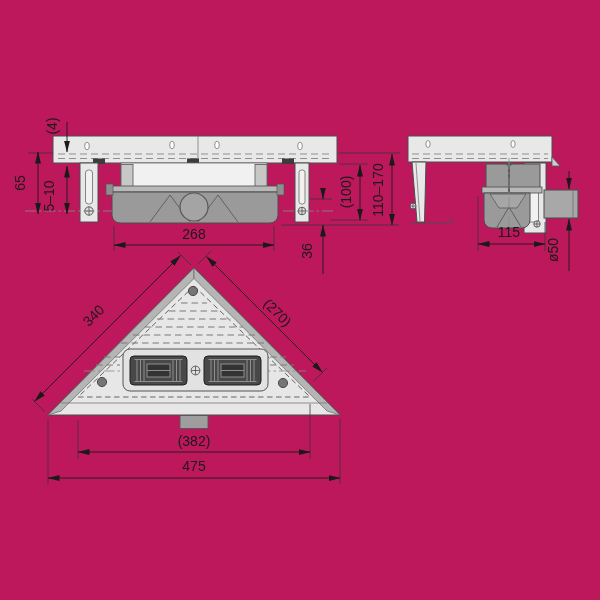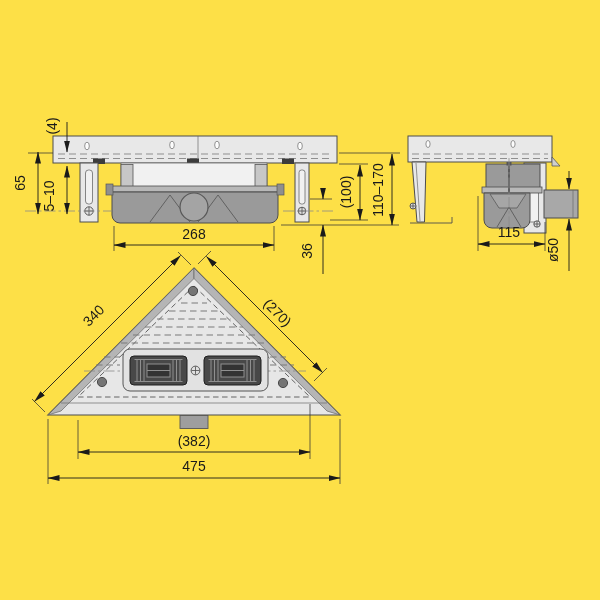--- a/index.html
+++ b/index.html
@@ -1,16 +1,16 @@
 <!DOCTYPE html>
 <html><head>
 <meta charset="utf-8">
 <style>
   html,body{margin:0;padding:0;background:#fff;}
-  .stage{width:600px;height:600px;background:#fde047;position:relative;overflow:hidden;}
+  .stage{width:600px;height:600px;background:#be185d;position:relative;overflow:hidden;}
   svg{display:block;}
   .p-light{fill:#e8e8e8;stroke:#4d4d4d;stroke-width:1;}
   .p-lighter{fill:#f1f1f1;stroke:#6a6a6a;stroke-width:.8;}
   .p-mid{fill:#b8b8b8;stroke:#4d4d4d;stroke-width:.8;}
   .p-mid2{fill:#c7c7c7;stroke:#555;stroke-width:.8;}
   .p-dark{fill:#9a9a9a;stroke:#4d4d4d;stroke-width:1;}
   .p-pipe{fill:#a8a8a8;stroke:#4d4d4d;stroke-width:1;}
   .p-grate{fill:#484848;stroke:#1f1f1f;stroke-width:1;}
   .clip{fill:#3c3c3c;}
   .hole{fill:#fdfdfd;stroke:#777;stroke-width:.8;}

